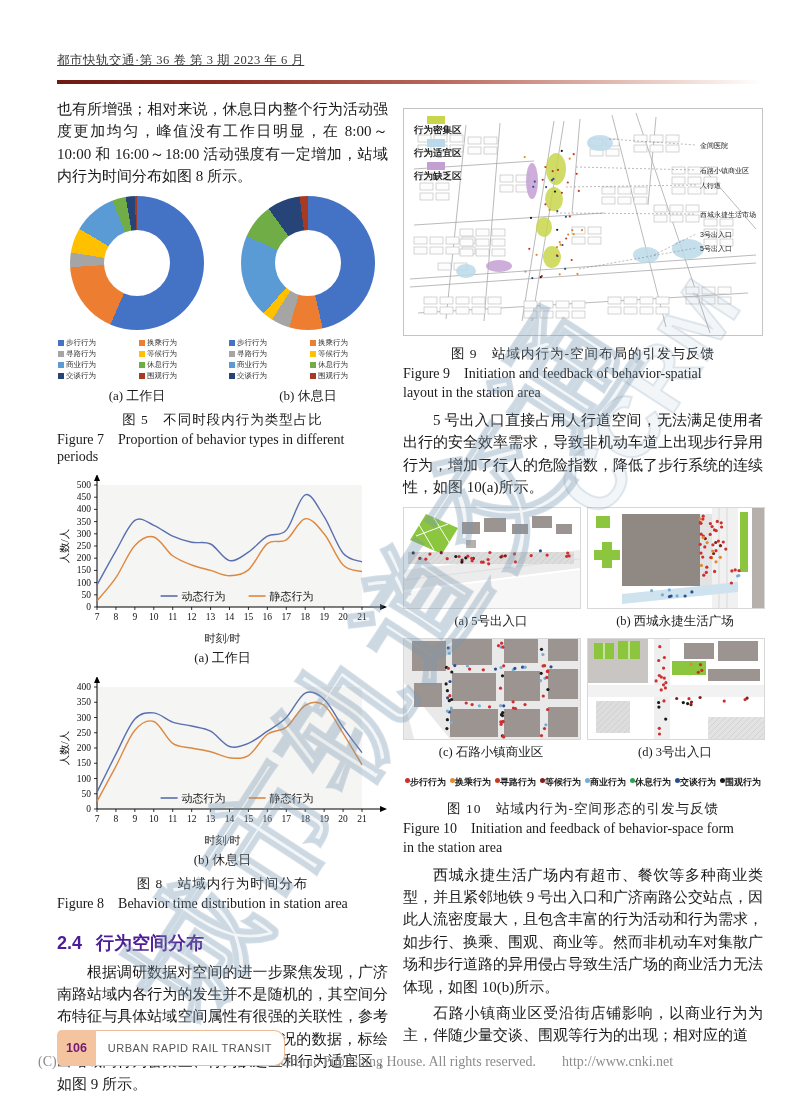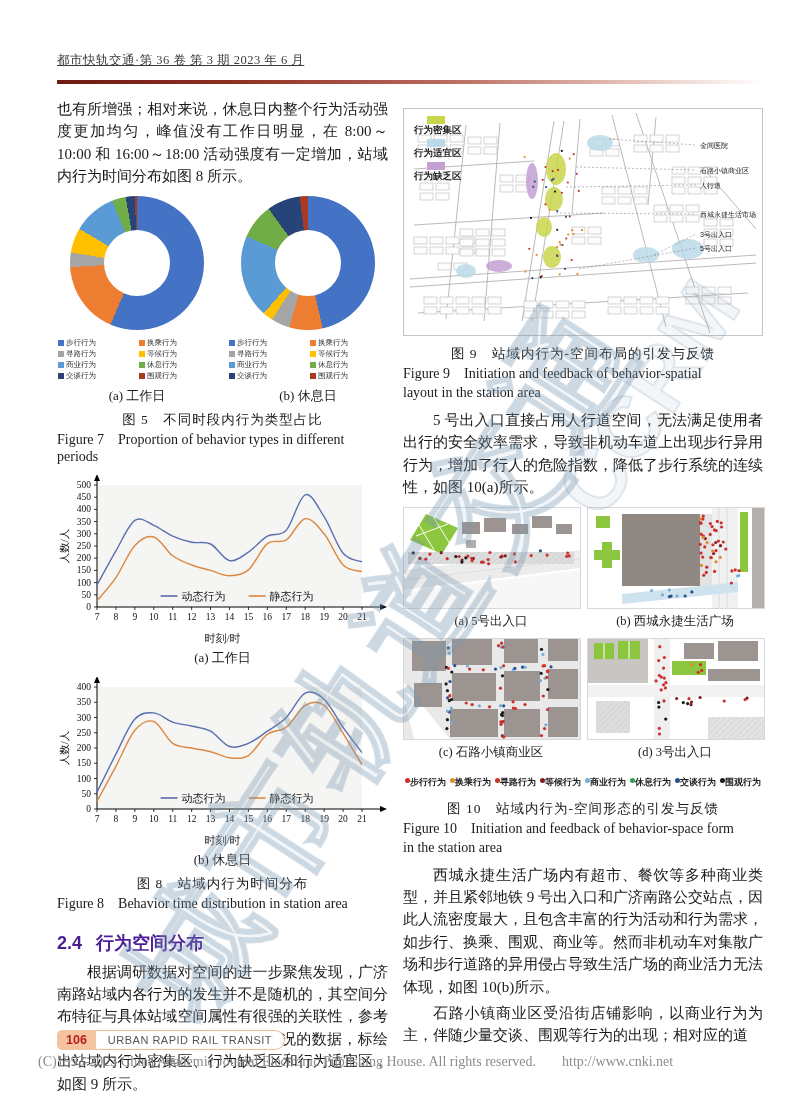--- a/index.html
+++ b/index.html
@@ -42,22 +42,22 @@
   
   .f10grid{display:grid;grid-template-columns:176px 176px;column-gap:8px;row-gap:2px;margin-top:8px;}
   .panel{width:176px;height:100px;border:1px solid #d8d8d8;background:#fff;overflow:hidden;}
   .pcap{text-align:center;font-size:12.5px;margin:2px 0 6px 0;}
   .f10legend{display:flex;justify-content:space-between;margin-top:10px;padding:0 2px;}
   .f10l-item{display:flex;align-items:center;font-size:9px;line-height:11px;
              font-family:"Liberation Sans",sans-serif;color:#222;font-weight:bold;}
   .f10l-dot{width:5px;height:5px;border-radius:50%;margin-bottom:3px;}
   
   .badge{position:absolute;left:57px;top:1030px;display:flex;align-items:stretch;z-index:20;}
-  .badge-num{background:#f4c3a0;color:#b91c1c;font-family:"Liberation Sans",sans-serif;font-weight:bold;
-             font-size:12.5px;padding:3px 9px;border-radius:5px 0 0 5px;display:flex;align-items:center;}
+  .badge-num{background:#f4c3a0;color:#701a75;font-family:"Liberation Sans",sans-serif;font-weight:bold;
+             font-size:12.5px;padding:11px 9px;border-radius:5px 0 0 5px;display:flex;align-items:center;}
   .badge-label{border:1.5px solid #eebc97;border-left:none;background:#fff;color:#555;
                font-family:"Liberation Sans",sans-serif;font-size:11px;letter-spacing:.5px;
                padding:2px 12px;border-radius:0 11px 11px 0;display:flex;align-items:center;}
   .copyright{position:absolute;left:38px;top:1054px;width:740px;font-size:14px;color:#8c8c8c;}
   .copyright .url{margin-left:26px;}
   
   .wm{position:absolute;z-index:40;pointer-events:none;font-family:"Liberation Sans",sans-serif;
       font-weight:bold;white-space:nowrap;color:rgba(140,165,190,0.10);
       -webkit-text-stroke:2px rgba(120,150,175,0.30);}
   .wm-cn{font-size:128px;letter-spacing:8px;left:385px;top:660px;

